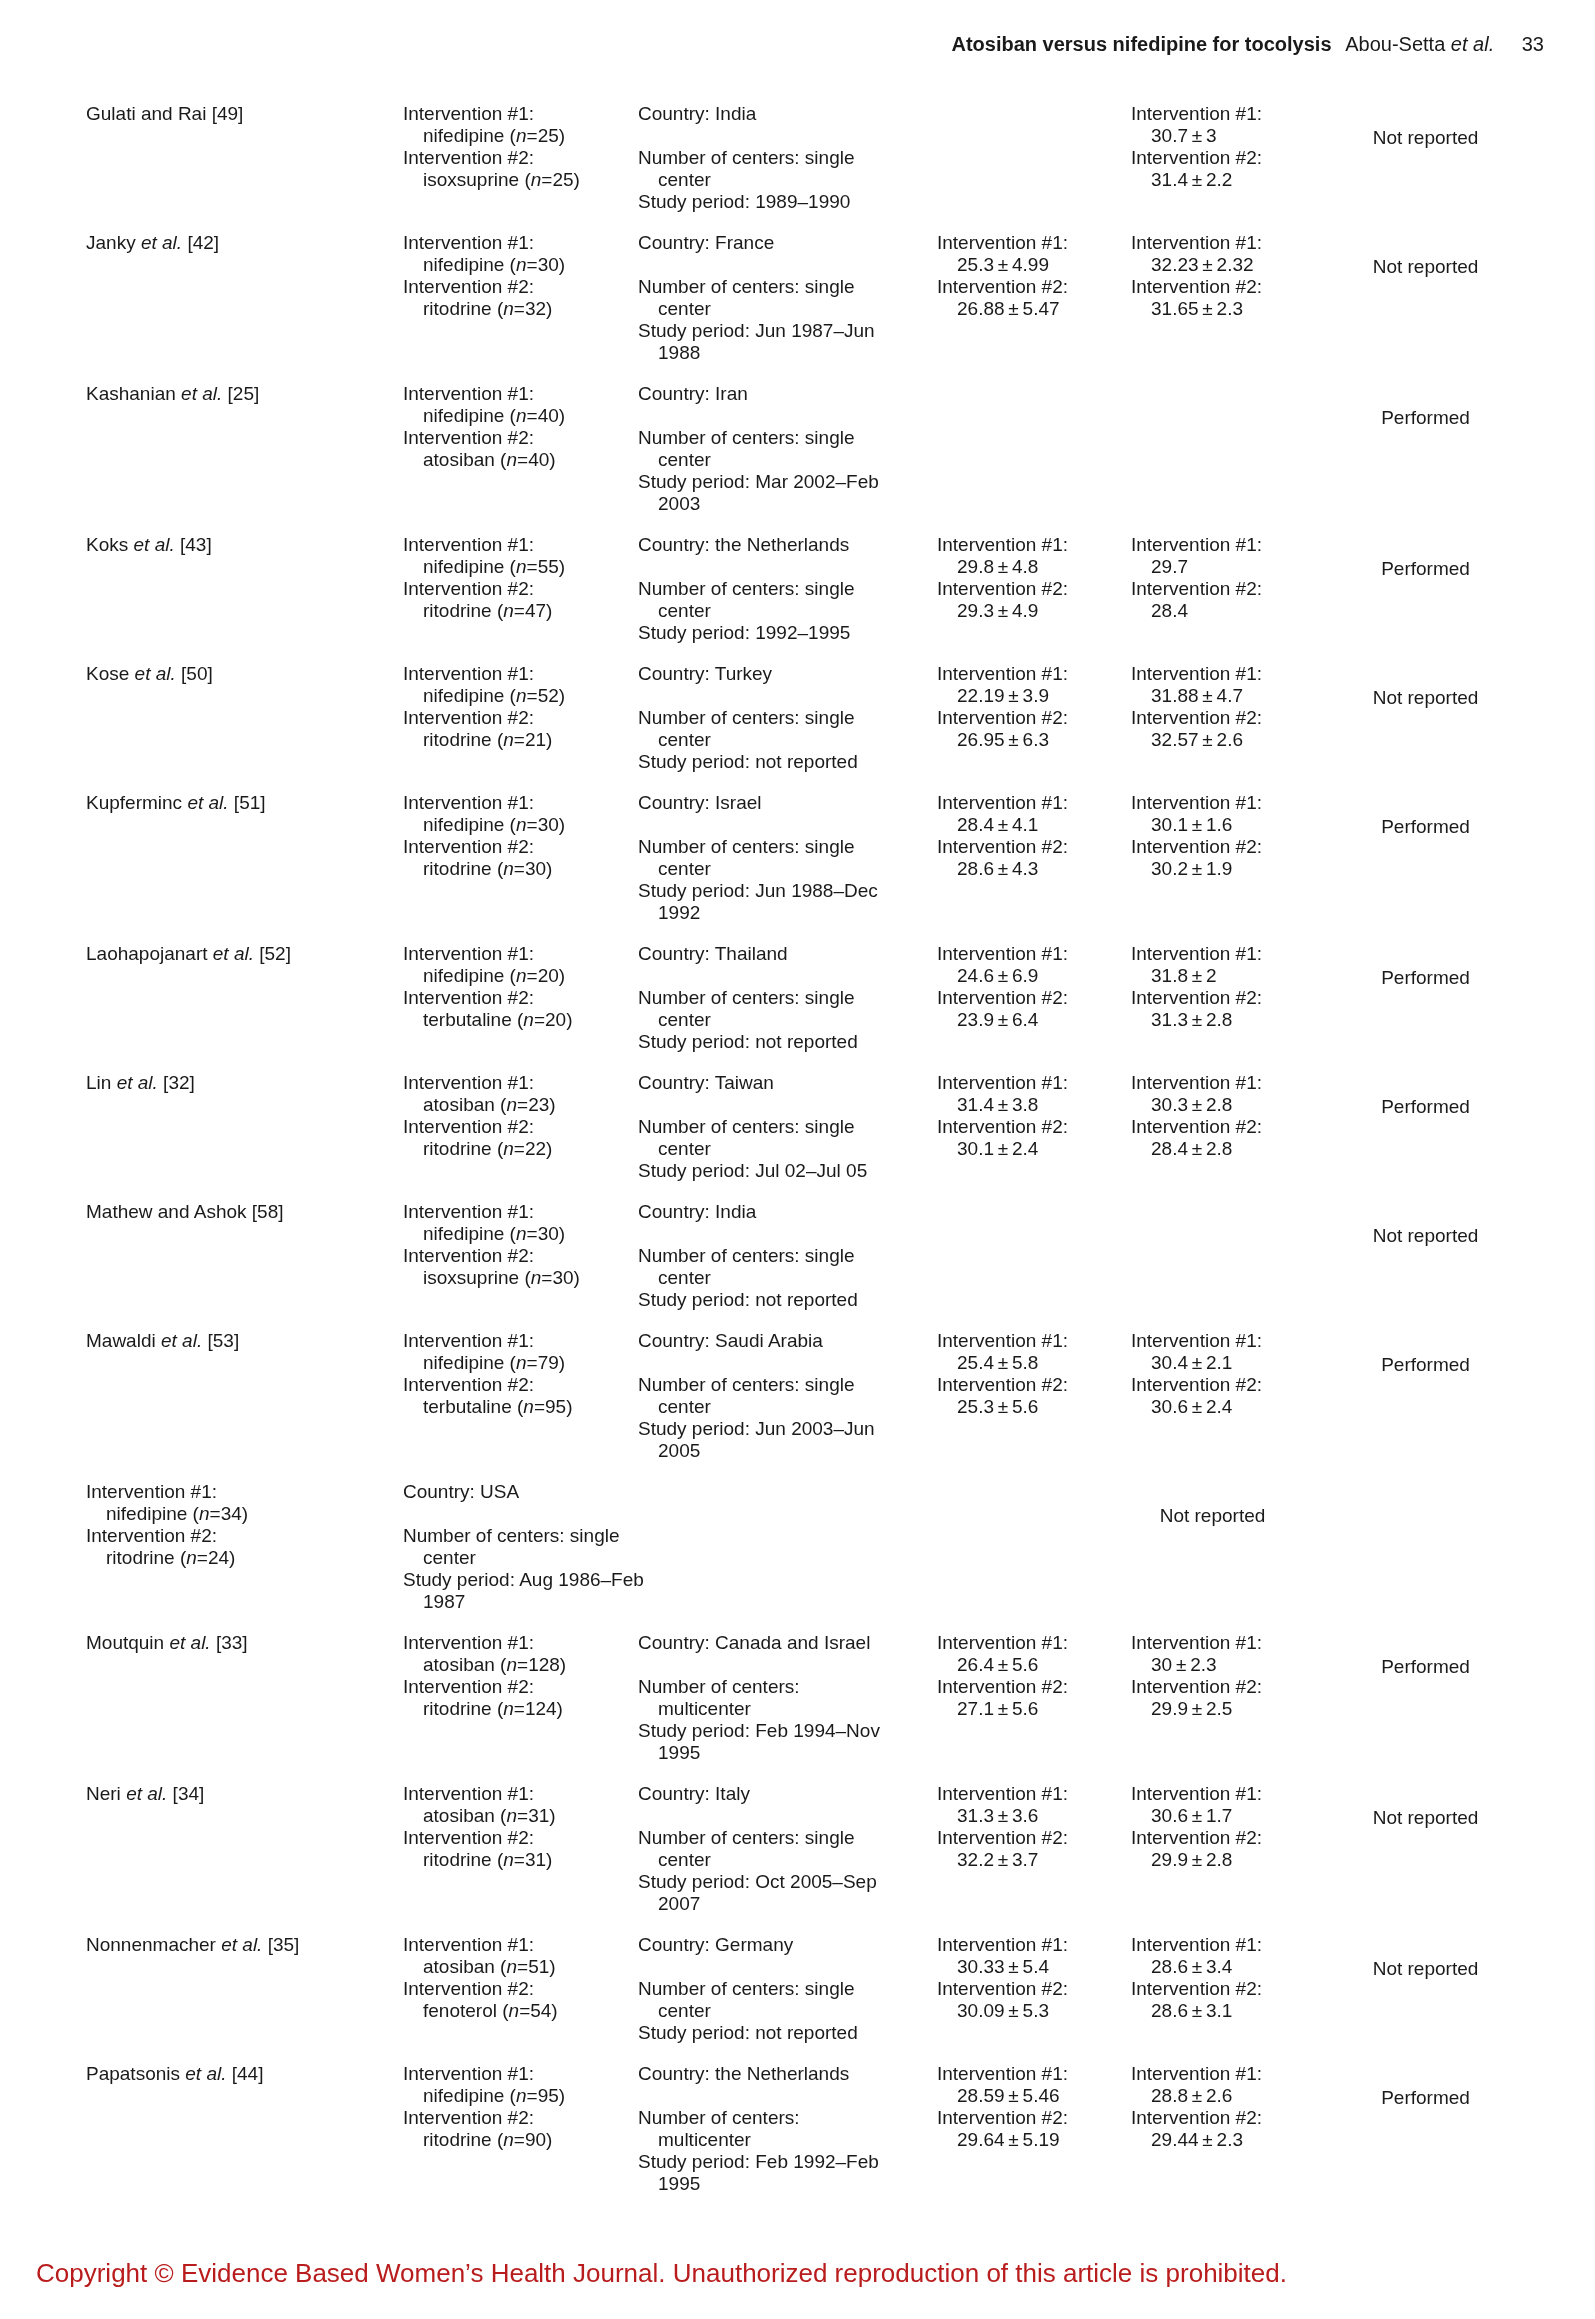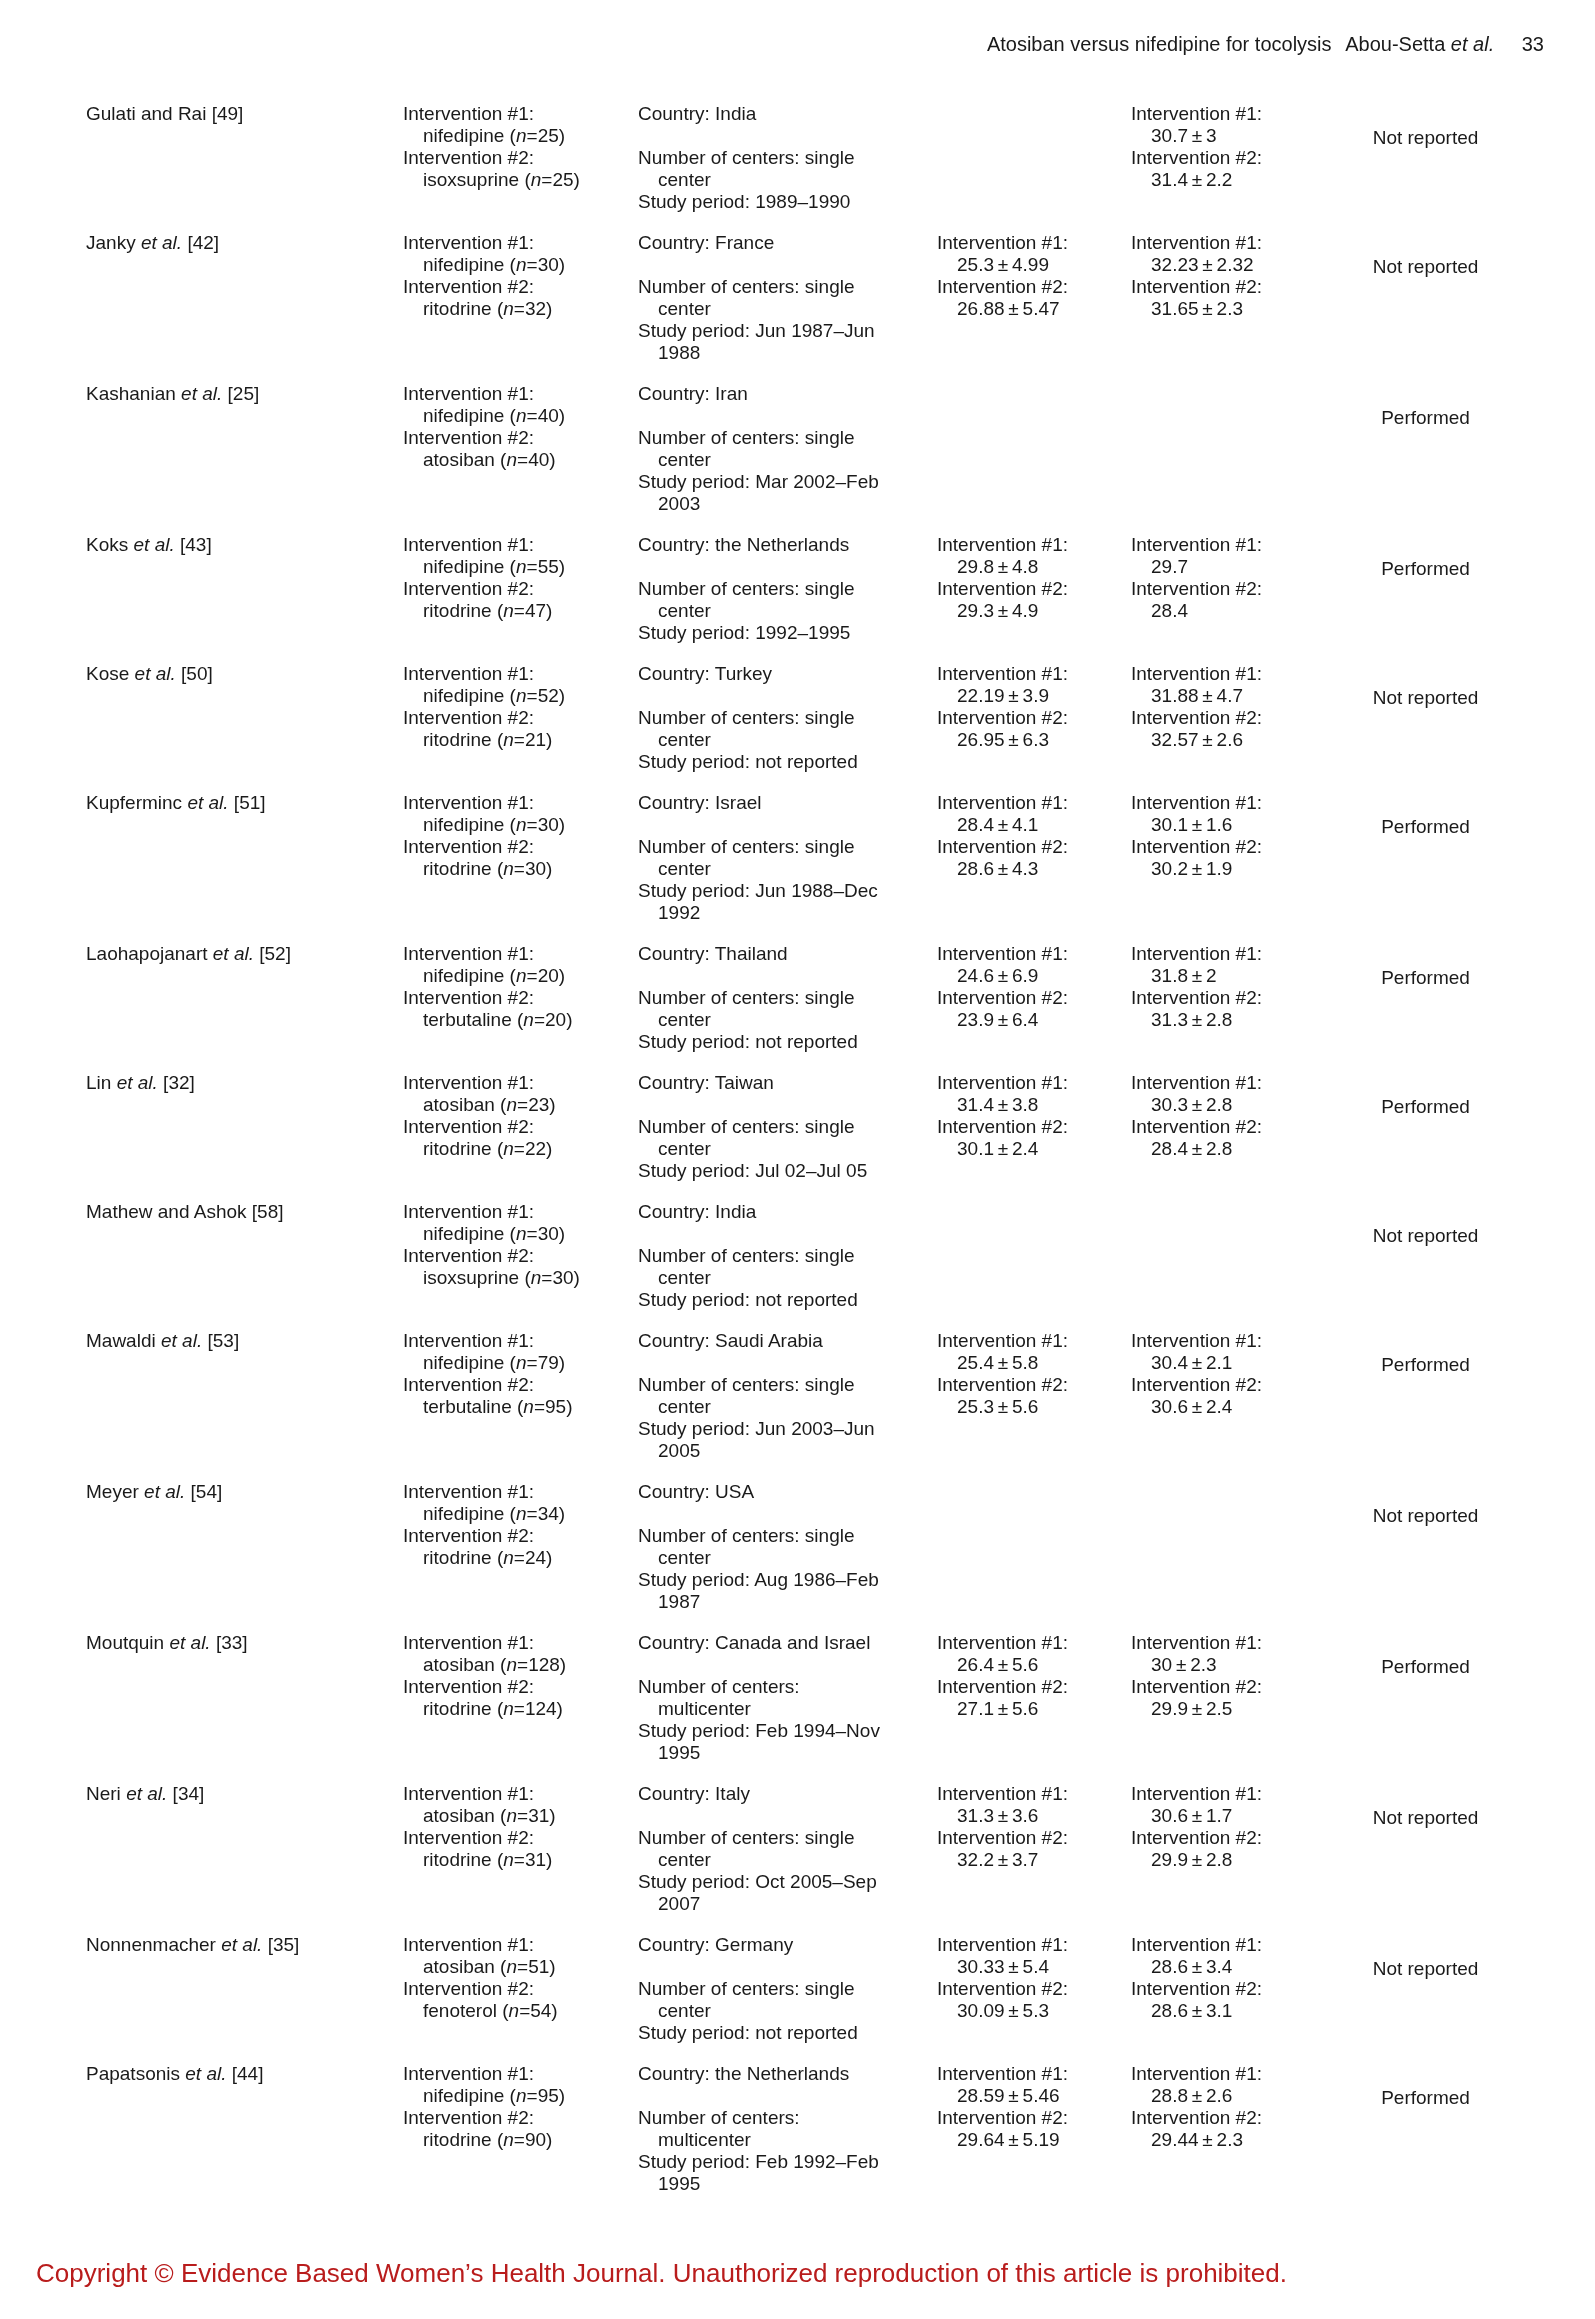--- a/index.html
+++ b/index.html
@@ -9,21 +9,21 @@
     color:#1a1a1a;
     -webkit-font-smoothing:antialiased;
   }
   .page { position:absolute; inset:0; }
 
   
   .header {
     position:absolute; top:33px; right:52px;
     font-size:20px; line-height:23.5px; white-space:nowrap;
   }
-  .header .title { font-weight:normal;margin-left:16px; }
+  .header .title { font-weight:bold;margin-left:16px; }
   .header .authors { margin-left:8.1px; }
   .header .pageno { margin-left:22px; }
 
   
   .table { position:absolute; left:86px; top:103px; right:36px; }
   .row {
     display:grid;
     grid-template-columns:317px 235px 299px 194px 213px 1fr;
     margin-bottom:19px;
     font-size:19px; line-height:22px;
@@ -306,21 +306,20 @@
         </div>
         <div class="c">
           <div class="ln">Intervention #1:</div>
           <div class="ln ind">30.4 ± 2.1</div>
           <div class="ln">Intervention #2:</div>
           <div class="ln ind">30.6 ± 2.4</div>
         </div>
         <div class="c c6">Performed</div>
       </div>
       <div class="row">
-        <div class="c c1">Meyer <i>et al.</i> [54]</div>
         <div class="c c2">
           <div class="ln">Intervention #1:</div>
           <div class="ln ind">nifedipine (<i>n</i>=34)</div>
           <div class="ln">Intervention #2:</div>
           <div class="ln ind">ritodrine (<i>n</i>=24)</div>
         </div>
         <div class="c c3">
           <div class="ln gap-after">Country: USA</div>
           <div class="ln">Number of centers: single</div>
           <div class="ln ind">center</div>

